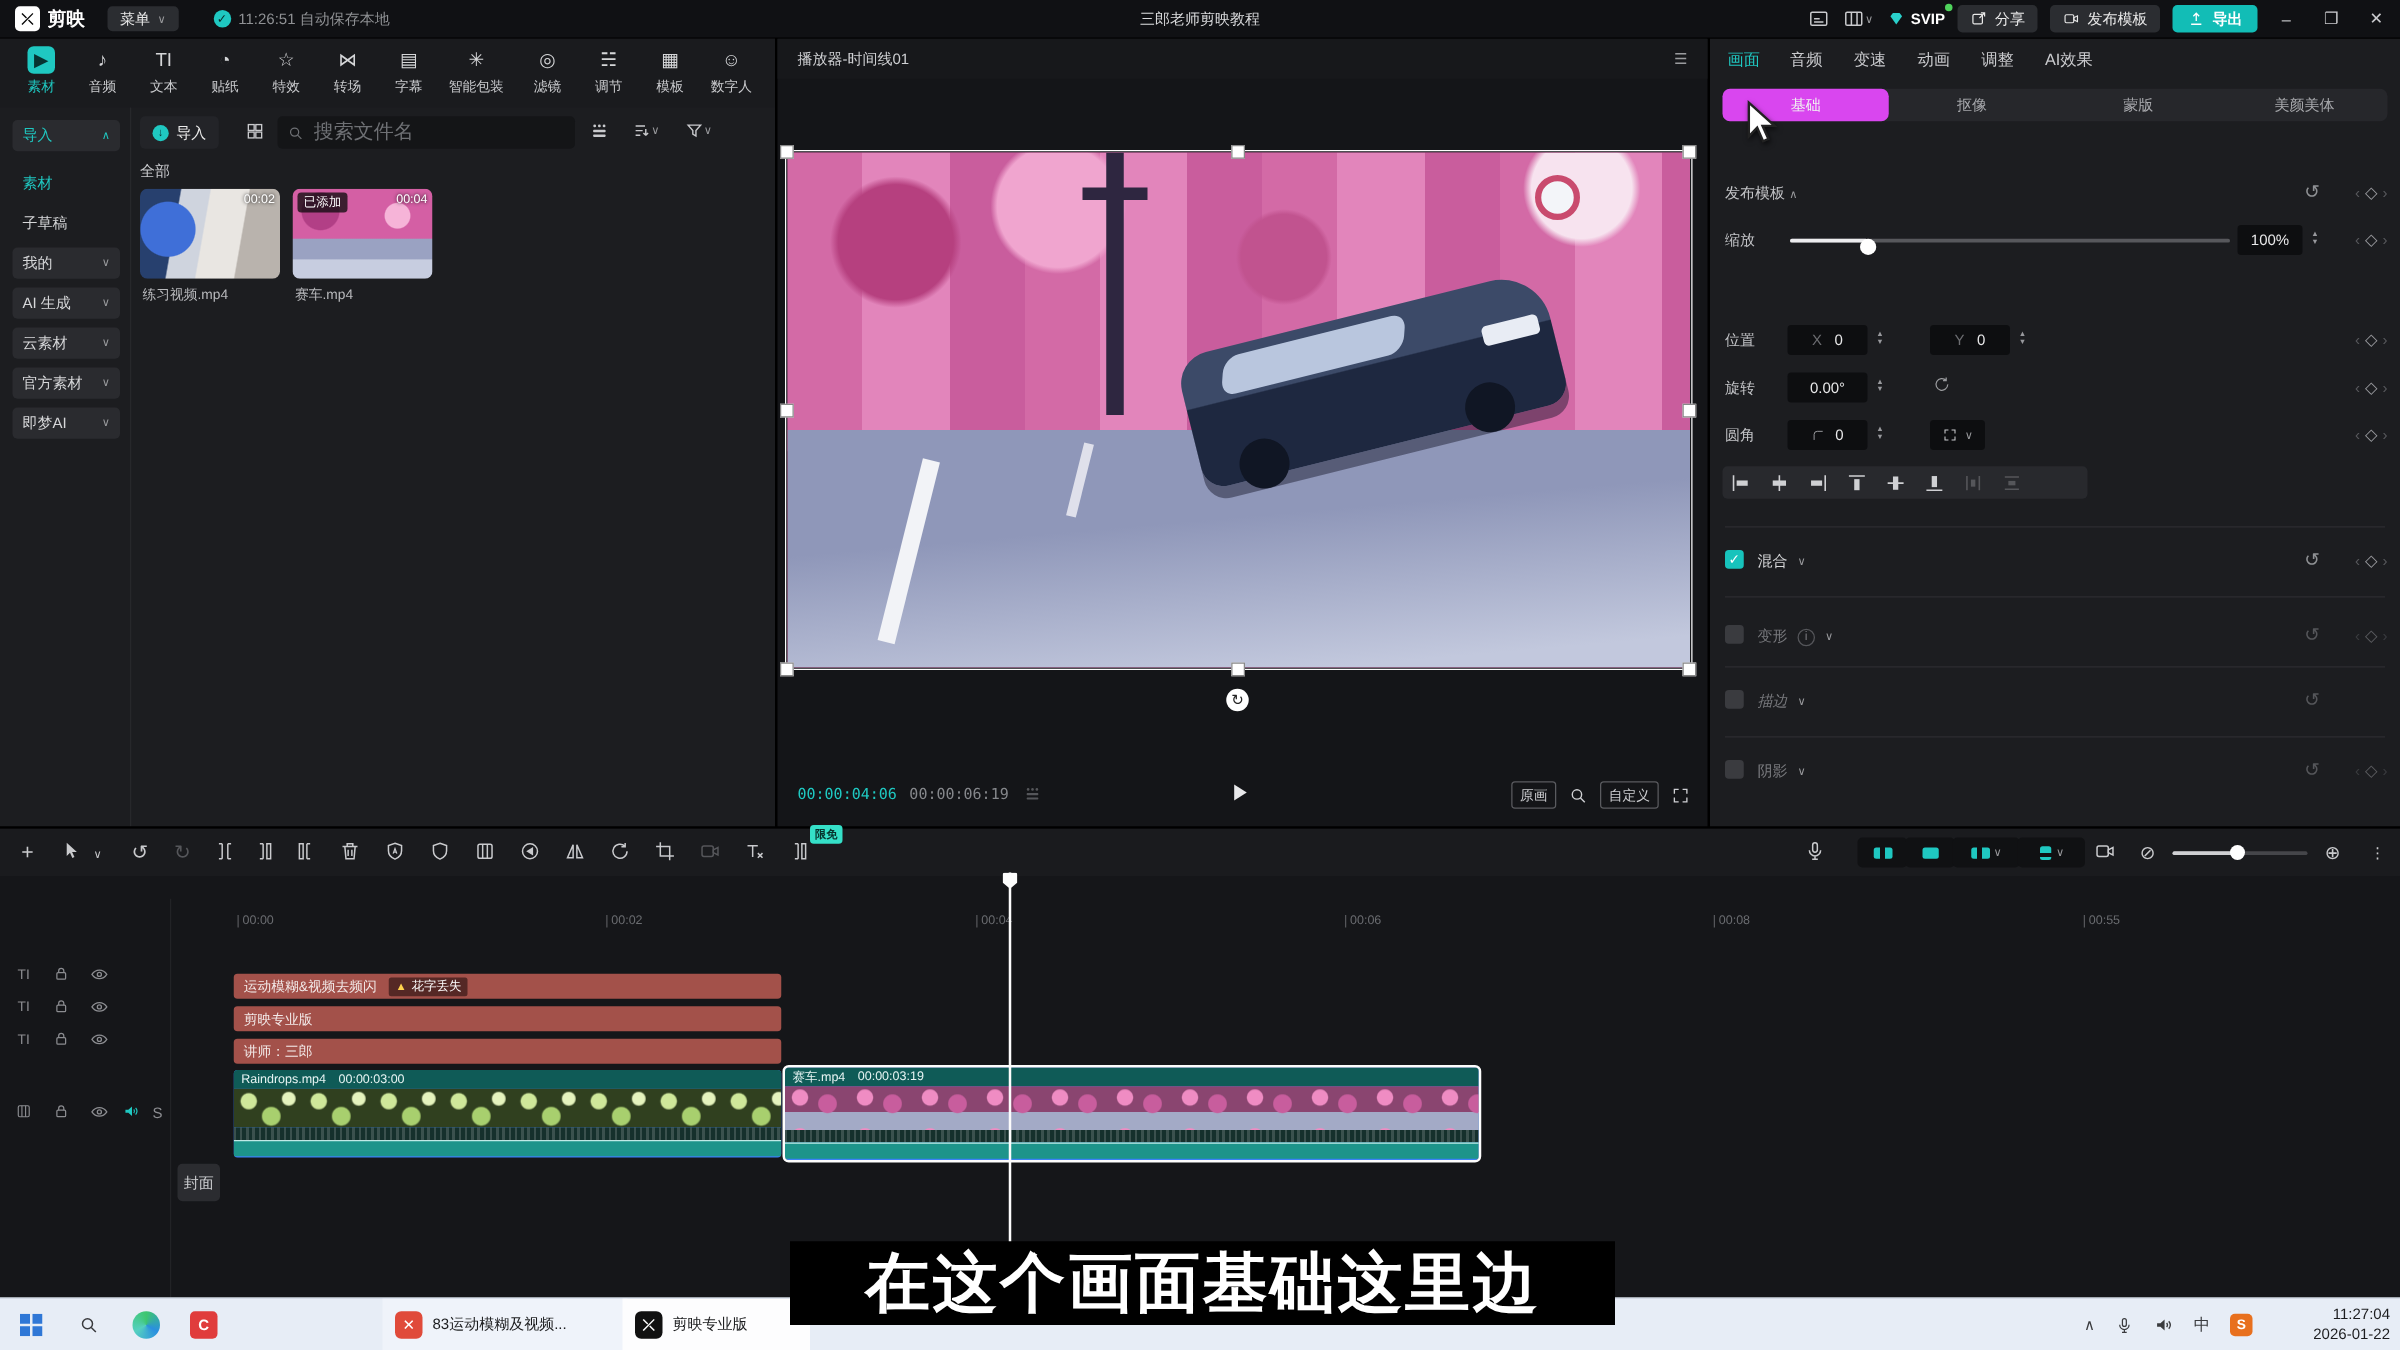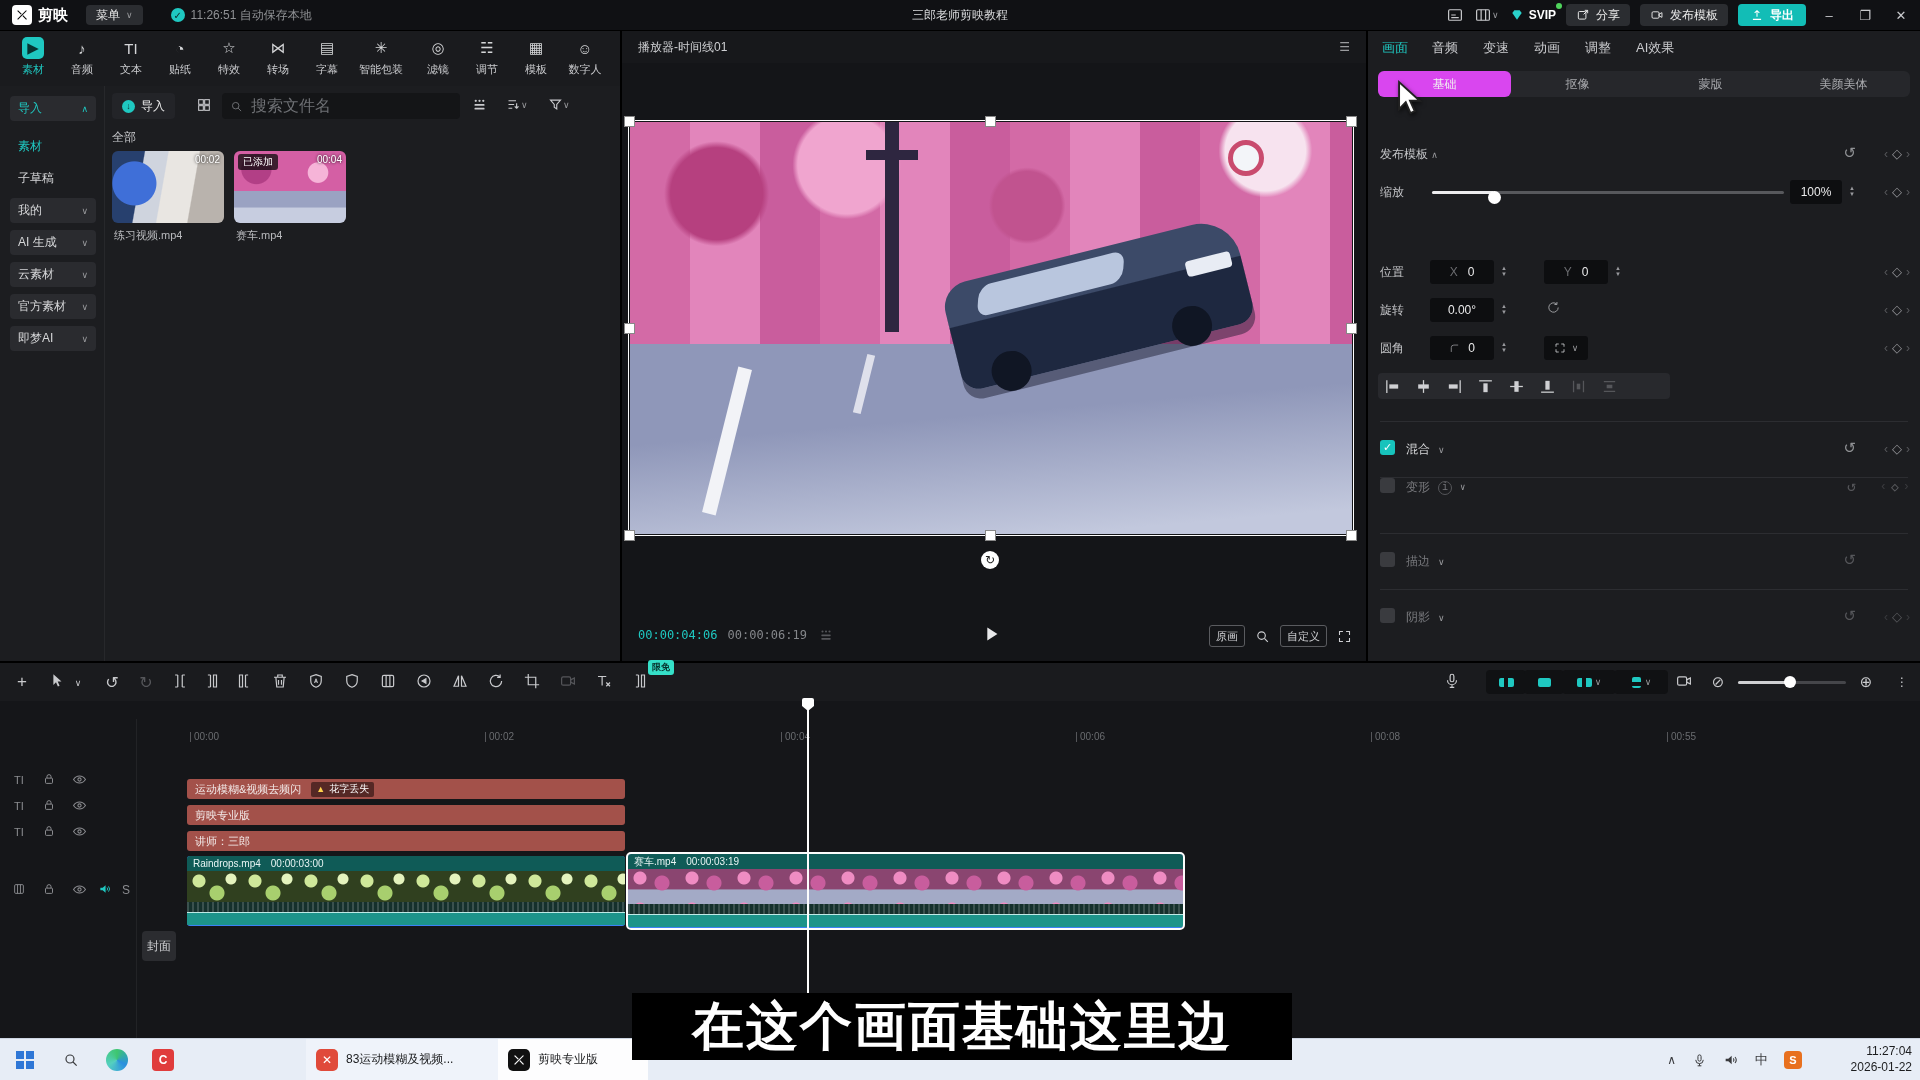--- a/index.html
+++ b/index.html
@@ -699,33 +699,33 @@
       <span class="cb on" style="left:12px;top:3px">✓</span>
       <span class="secthead" style="left:38px;top:4px">
           <span>混合</span>
           <span class="chev">∨</span>
         </span>
       <span class="reset" style="right:64px;top:2px">↺</span>
       <span class="kf" style="right:10px;top:4px">‹<span class="dia">◇</span>›</span>
     </div>
     <div class="divider" style="top:446px;"></div>
 
-    <div class="irow" style="top:444px;font-family:Liberation Mono, monospace;">
+    <div class="irow" style="top:466px;">
       <span class="cb" style="left:12px;top:3px"></span>
       <span class="secthead dim-t" style="left:38px;top:4px">
           <span>变形</span>
           <span style="font-size:10px;border:1px solid #55565a;border-radius:50%;width:12px;height:12px;display:inline-flex;align-items:center;justify-content:center;color:#77787c">i</span>
           <span class="chev">∨</span>
         </span>
       <span class="reset" style="right:64px;top:2px;color:#55565a">↺</span>
       <span class="kf" style="right:10px;top:4px;opacity:.5">‹<span class="dia">◇</span>›</span>
     </div>
     <div class="divider" style="top:502px;"></div>
 
-    <div class="irow" style="top:518px;">
+    <div class="irow" style="top:518px;font-style:italic;">
       <span class="cb" style="left:12px;top:3px"></span>
       <span class="secthead dim-t" style="left:38px;top:4px">
           <span>描边</span>
           <span class="chev">∨</span>
         </span>
       <span class="reset" style="right:64px;top:2px;color:#55565a">↺</span>
     </div>
     <div class="divider" style="top:558px;"></div>
 
     <div class="irow" style="top:574px;">

